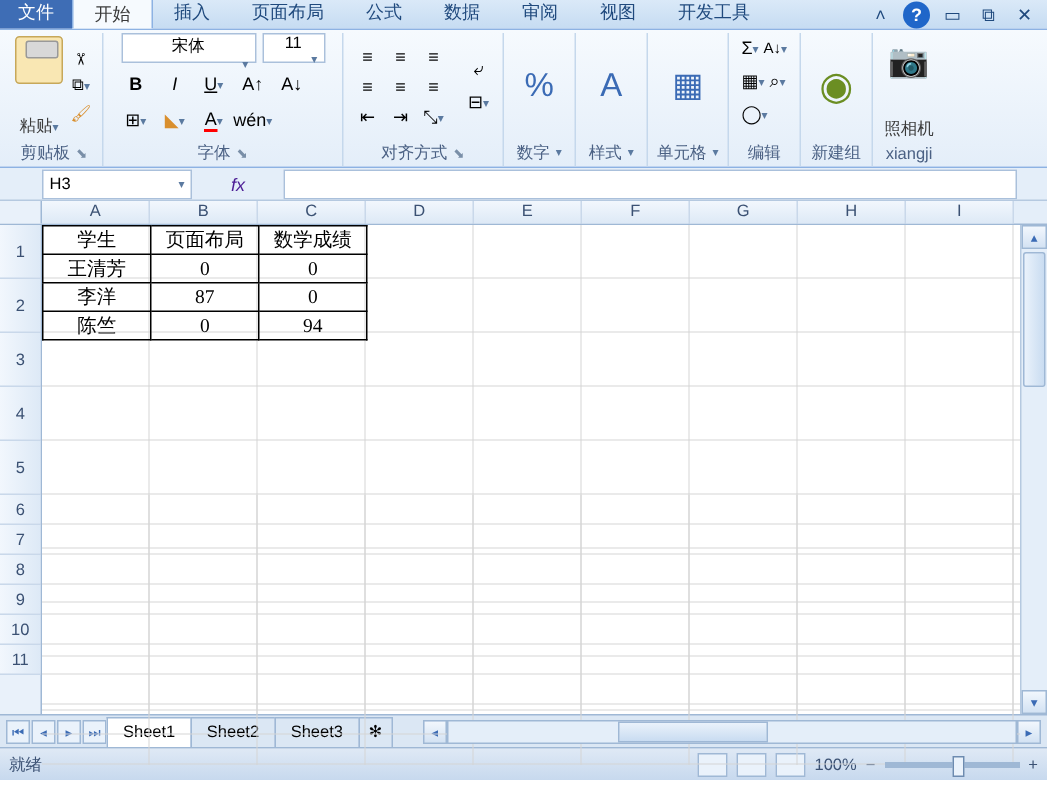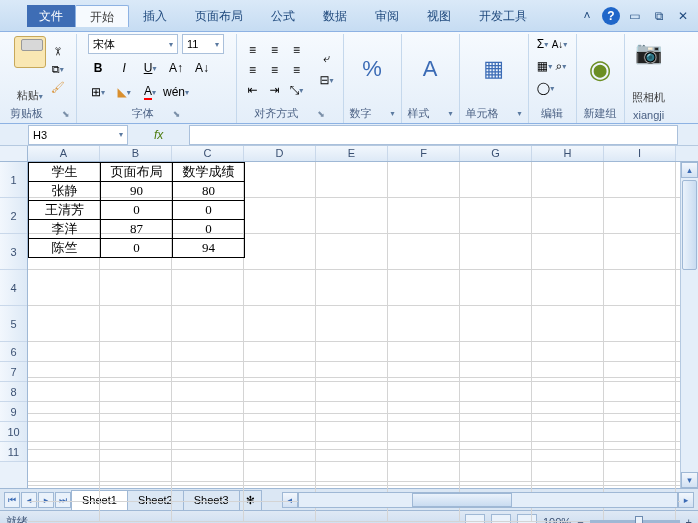--- a/index.html
+++ b/index.html
@@ -1,45 +1,45 @@
 <!DOCTYPE html>
 <html><head>
 <meta charset="utf-8">
 <style>
 *{box-sizing:border-box;margin:0;padding:0;font-family:"Microsoft YaHei",SimSun,sans-serif;}
 body{width:698px;height:523px;background:#fff;overflow:hidden;position:relative;font-size:12px;}
-.ribbon-tabs{height:32px;background:linear-gradient(#dae9f8,#c6dcf2);display:flex;align-items:center;border-bottom:1px solid #8db2e3;padding-left:27px;}
+.ribbon-tabs{height:20px;background:linear-gradient(#dae9f8,#c6dcf2);display:flex;align-items:flex-end;border-bottom:1px solid #8db2e3;}
 .tab{padding:0 14px;height:22px;line-height:22px;color:#1f497d;cursor:pointer;}
 .tab.file{background:#3e6db5;color:#fff;padding:0 12px;}
 .tab.active{background:#f6fafe;color:#3b3b3b;border:1px solid #8db2e3;border-bottom:none;border-radius:2px 2px 0 0;}
 .win-icons{margin-left:auto;display:flex;gap:6px;padding-right:6px;color:#1f497d;}
 .win-icons span{width:18px;height:18px;display:flex;align-items:center;justify-content:center;}
 .help-circle{background:#1f66c9;color:#fff;border-radius:50%;width:16px;height:16px;font-weight:bold;}
 .ribbon{height:92px;background:linear-gradient(#f6fafe,#e4eef9);border-bottom:1px solid #8db2e3;display:flex;padding:2px 4px 0 4px;}
 .group{display:flex;flex-direction:column;align-items:center;padding:0 6px;border-right:1px solid #c5d8ec;min-width:48px;}
 .group-body{flex:1;display:flex;align-items:center;gap:4px;}
-.group-label{font-size:11px;color:#4b6184;padding:2px 0;display:flex;align-items:center;gap:19px;}
+.group-label{font-size:11px;color:#4b6184;padding:2px 0;display:flex;align-items:center;gap:4px;}
 .group-label .lau{font-size:9px;color:#7a8fa8;}
 .vcol{display:flex;flex-direction:column;gap:2px;align-items:center;}
 .paste-ico{width:32px;height:32px;background:#f9e7b3;border:1px solid #c7a85a;border-radius:3px;position:relative;}
 .paste-ico:after{content:"";position:absolute;top:2px;left:6px;width:20px;height:10px;background:#d8d8d8;border:1px solid #999;border-radius:2px;}
 .mini{width:16px;height:16px;display:flex;align-items:center;justify-content:center;font-size:11px;}
 .dd{font-size:8px;color:#5b7aa0;}
-.combo{height:20px;border:1px solid #aac0db;background:#fff;display:flex;align-items:center;padding:0 4px;font-size:11px;}
+.combo{height:20px;border:1px solid #aac0db;background:#fff;display:flex;align-items:center;padding:0 4px;font-size:11px;flex-direction:column;}
 .combo .dd{margin-left:auto;}
 .font-row1{display:flex;gap:4px;}
 .font-row2{display:flex;gap:6px;align-items:center;}
 .btn{width:20px;height:20px;display:flex;align-items:center;justify-content:center;border:1px solid transparent;}
 .big{width:34px;height:34px;display:flex;align-items:center;justify-content:center;font-size:22px;color:#3b6bb5;}
 .vcol-label{font-size:11px;color:#3b3b3b;margin-top:18px;}
 .align-grid{display:grid;grid-template-columns:repeat(3,20px);grid-auto-rows:18px;gap:2px;}
 .name-box-bar{height:22px;background:#e4eef9;border-bottom:1px solid #b5c9e0;display:flex;align-items:center;gap:20px;}
 .namebox{width:100px;height:20px;background:#fff;border:1px solid #aac0db;margin-left:28px;display:flex;align-items:center;padding:0 4px;font-size:11px;}
 .namebox .dd{margin-left:auto;}
-.fx{margin:0 6px;font-style:italic;color:#4d7c0f;font-size:12px;}
+.fx{margin:0 6px;font-style:italic;color:#4c1d95;font-size:12px;}
 .formula-bar{flex:1;height:20px;background:#fff;border:1px solid #aac0db;margin-right:20px;}
 .col-select{height:16px;background:#e4eef9;border-bottom:1px solid #9fb8d5;display:flex;}
 .corner{width:28px;border-right:1px solid #9fb8d5;background:#e9f1fa;}
 .colhdr{flex:0 0 72px;border-right:1px solid #c9d8ea;text-align:center;font-size:11px;color:#3b5173;line-height:15px;background:linear-gradient(#f2f7fd,#dde9f6);}
 .sheet{display:flex;height:326px;position:relative;}
 .rowhdrs{width:28px;display:flex;flex-direction:column;background:#e9f1fa;border-right:1px solid #9fb8d5;}
 .rowhdr{height:36px;border-bottom:1px solid #c9d8ea;text-align:center;font-size:11px;color:#3b5173;display:flex;align-items:center;justify-content:center;background:linear-gradient(90deg,#f2f7fd,#dde9f6);}
 .rowhdr.small{height:20px;}
 .grid{position:relative;flex:1;background:#fff;}
 .gridlines{position:absolute;inset:0;background-image:linear-gradient(to right,#d4d4d4 1px,transparent 1px),linear-gradient(to bottom,#d4d4d4 1px,transparent 1px);background-size:72px 36px;background-position:-1px -1px;}
@@ -284,25 +284,20 @@
   <div class="grid">
     <div class="gridlines"></div>
     <table class="datatable">
       <tbody>
           <tr>
         <td>学生</td>
         <td>页面布局</td>
         <td>数学成绩</td>
       </tr>
       <tr>
-            <td>张静</td>
-            <td>90</td>
-            <td>80</td>
-          </tr>
-      <tr>
             <td>王清芳</td>
             <td>0</td>
             <td>0</td>
           </tr>
       <tr>
             <td>李洋</td>
             <td>87</td>
             <td>0</td>
           </tr>
       <tr>

